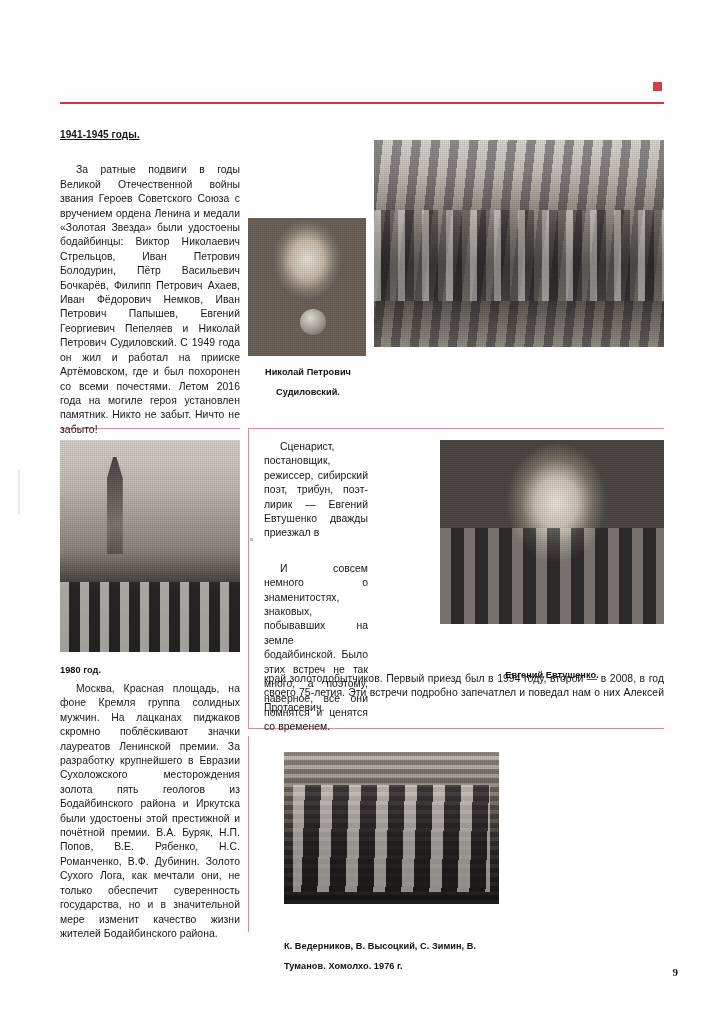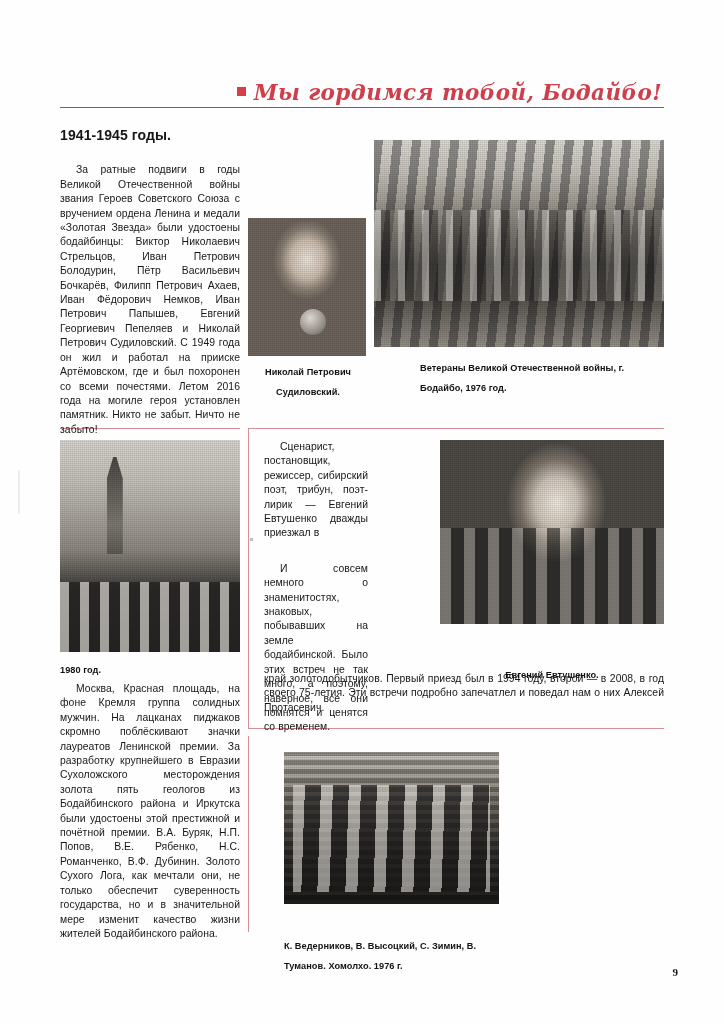--- a/index.html
+++ b/index.html
@@ -73,24 +73,25 @@
     letter-spacing: 0.05px;
   }
   .body-text p {
     margin: 0 0 0 0;
     text-indent: 16px;
   }
   .body-text p + p { margin-top: 21px; }
 
   .lead-bold {
     font-weight: bold;
-    font-size: 14px;
+    font-size: 10px;
     letter-spacing: 0.1px;
     text-indent: 0 !important;
     margin-bottom: 5px !important;
+    text-decoration: underline;
   }
 
   .caption {
     font-family: "Liberation Sans", sans-serif;
     font-size: 9.2px;
     line-height: 20px;
     font-weight: bold;
     color: #121212;
     letter-spacing: 0.05px;
   }
@@ -236,21 +237,20 @@
   }
 </style>
 </head>
 <body>
 
 <div class="page">
 
   <div class="header-block">
     <div class="header-line-row">
       <span class="header-bullet"></span>
-      <span class="header-title">Мы гордимся тобой, Бодайбо!</span>
     </div>
     <div class="header-rule"></div>
   </div>
 
   <div class="rule-h" style="left:248px; top:428px; width:416px;"></div>
   <div class="rule-h" style="left:60px; top:428px; width:180px;"></div>
   <div class="rule-v" style="left:248px; top:428px; height:300px;"></div>
   <div class="rule-h" style="left:248px; top:728px; width:416px;"></div>
   <div class="rule-v" style="left:248px; top:736px; height:196px;"></div>
 
@@ -269,21 +269,20 @@
   <div class="photo" id="photo-vysotsky">
     <div class="grain"></div>
   </div>
 
   <div class="body-text" id="col-left-top">
     <p class="lead-bold">1941-1945 годы.</p>
     <p>За ратные подвиги в годы Великой Отечественной войны звания Героев Советского Союза с вручением ордена Ленина и медали «Золотая Звезда» были удостоены бодайбинцы: Виктор Николаевич Стрельцов, Иван Петрович Болодурин, Пётр Васильевич Бочкарёв, Филипп Петрович Ахаев, Иван Фёдорович Немков, Иван Петрович Папышев, Евгений Георгиевич Пепеляев и Николай Петрович Судиловский. С 1949 года он жил и работал на прииске Артёмовском, где и был похоронен со всеми почестями. Летом 2016 года на могиле героя установлен памятник. Никто не забыт. Ничто не забыто!</p>
   </div>
 
   <div class="caption center" id="cap-sudilovsky">Николай Петрович Судиловский.</div>
-  <div class="caption" id="cap-veterans">Ветераны Великой Отечественной войны, г. Бодайбо, 1976 год.</div>
 
   <div class="body-text" id="col-mid">
     <p>Сценарист, постановщик, режиссер, сибирский поэт, трибун, поэт-лирик — Евгений Евтушенко дважды приезжал в</p>
     <p>И совсем немного о знаменитостях, знаковых, побывавших на земле бодайбинской. Было этих встреч не так много, а поэтому, наверное, все они помнятся и ценятся со временем.</p>
   </div>
 
   <div class="caption center" id="cap-evtushenko">Евгений Евтушенко.</div>
 
   <div class="body-text" id="col-wide">
     <p style="text-indent:0;">край золотодобытчиков. Первый приезд был в 1994 году, второй — в 2008, в год своего 75-летия. Эти встречи подробно запечатлел и поведал нам о них Алексей Протасевич.</p>

